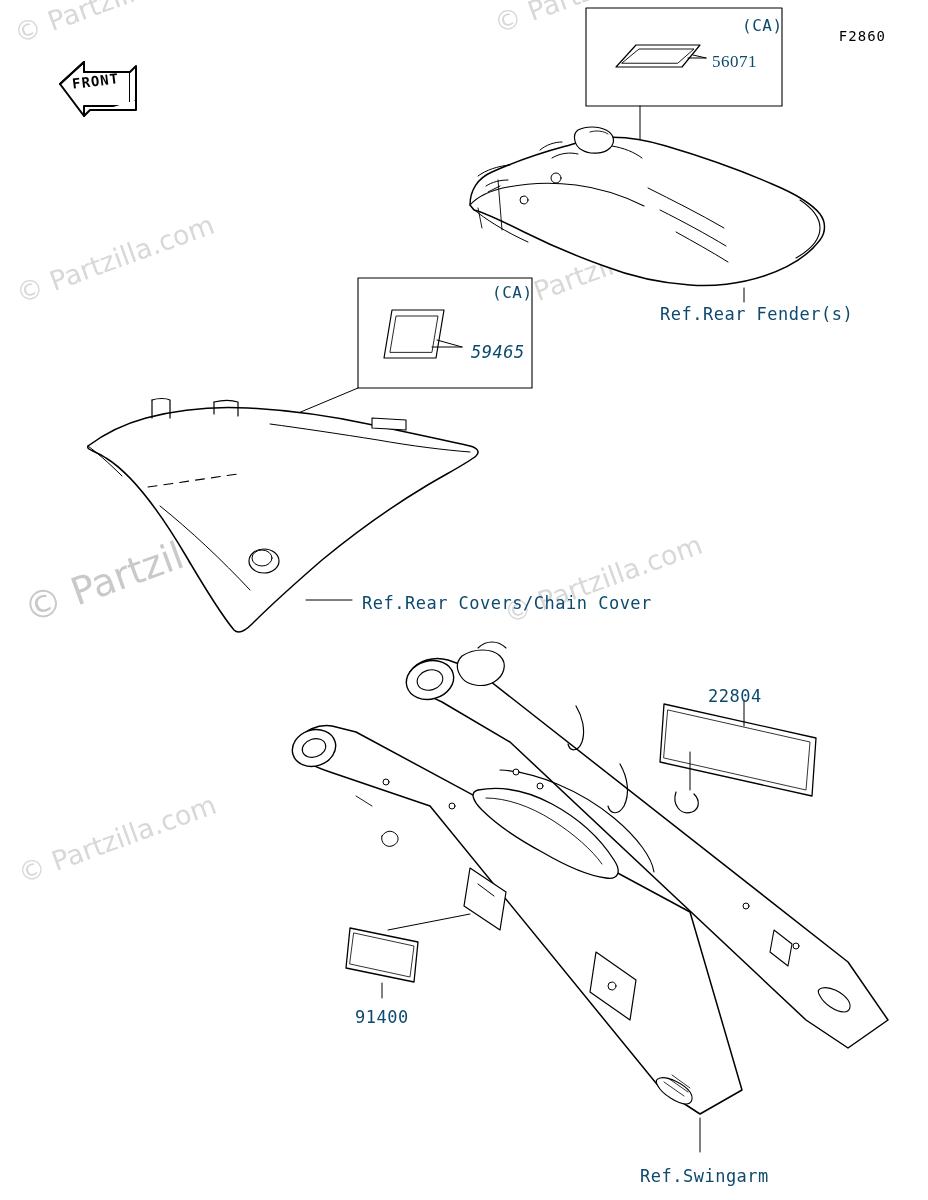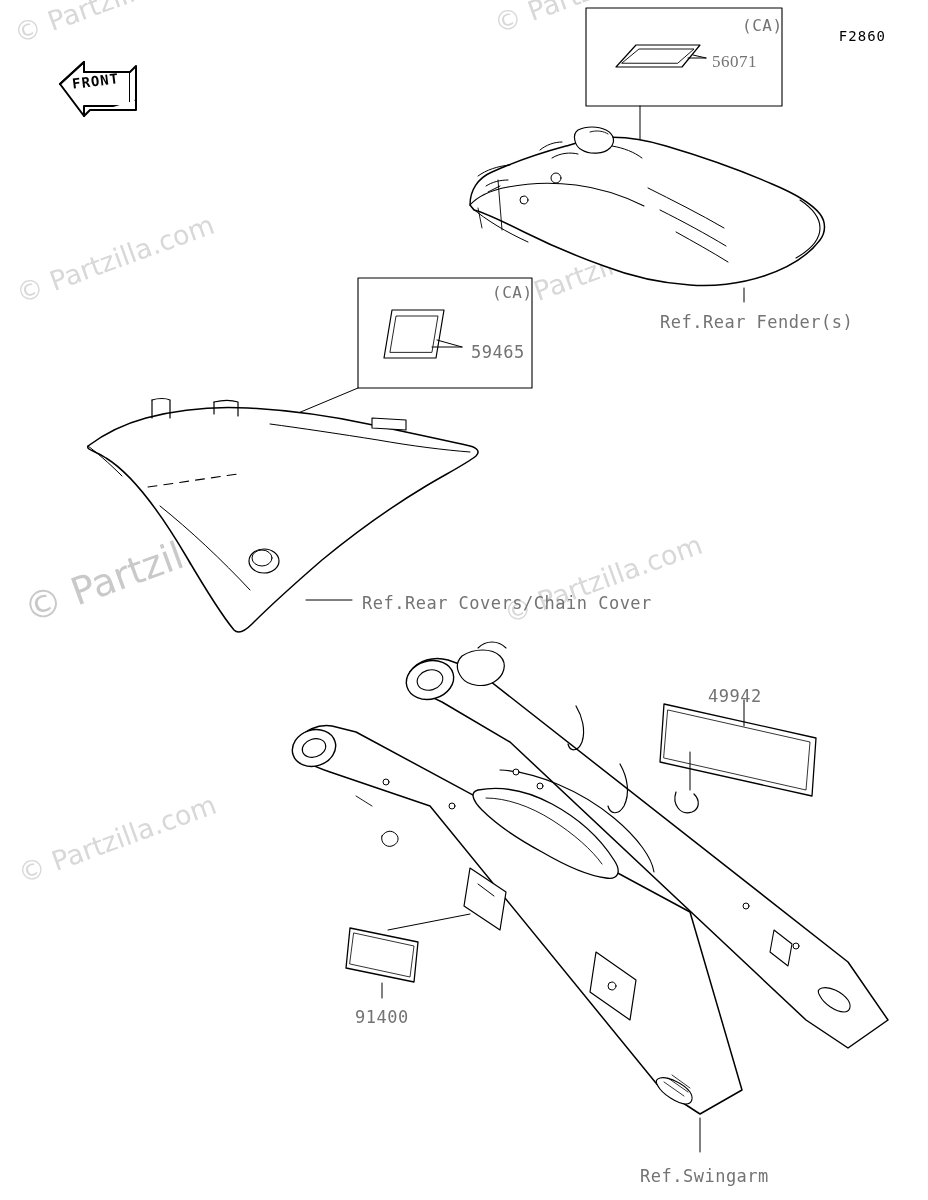--- a/index.html
+++ b/index.html
@@ -26,21 +26,21 @@
     left: 0; top: 0;
     width: 928px;
     height: 1200px;
   }
   .lbl {
     position: absolute;
     font-family: "DejaVu Sans Mono", monospace;
     font-size: 17px;
     letter-spacing: 0.5px;
     white-space: nowrap;
-    color: #737373;
+    color: #0c4a6e;
   }
   .lbl.small { font-size: 16px; }
   .wm {
     position: absolute;
     font-family: "DejaVu Sans", sans-serif;
     color: #d8d8d8;
     font-size: 27px;
     white-space: nowrap;
     transform: rotate(-20deg);
     transform-origin: left top;
@@ -238,21 +238,21 @@
   <div class="front-badge">
     <div class="txt">FRONT</div>
   </div>
 
   <div class="code">F2860</div>
 
   <div class="lbl small" style="left:742px; top:16px;">(CA)</div>
   <div class="lbl small" style="left:492px; top:283px;">(CA)</div>
 
   <div class="lbl" style="left:712px; top:52px;font-family:Liberation Serif, serif;">56071</div>
-  <div class="lbl" style="left:471px; top:342px;">59465</div>
-  <div class="lbl" style="left:708px; top:686px;">49942</div>
+  <div class="lbl" style="left:471px; top:342px;font-style:italic;">59465</div>
+  <div class="lbl" style="left:708px; top:686px;">22804</div>
   <div class="lbl" style="left:355px; top:1007px;">91400</div>
 
-  <div class="lbl" style="left:660px; top:312px;">Ref.Rear Fender(s)</div>
+  <div class="lbl" style="left:660px; top:304px;">Ref.Rear Fender(s)</div>
   <div class="lbl" style="left:362px; top:593px;">Ref.Rear Covers/Chain Cover</div>
   <div class="lbl" style="left:640px; top:1166px;">Ref.Swingarm</div>
 
 </div>
 
 </body></html>

